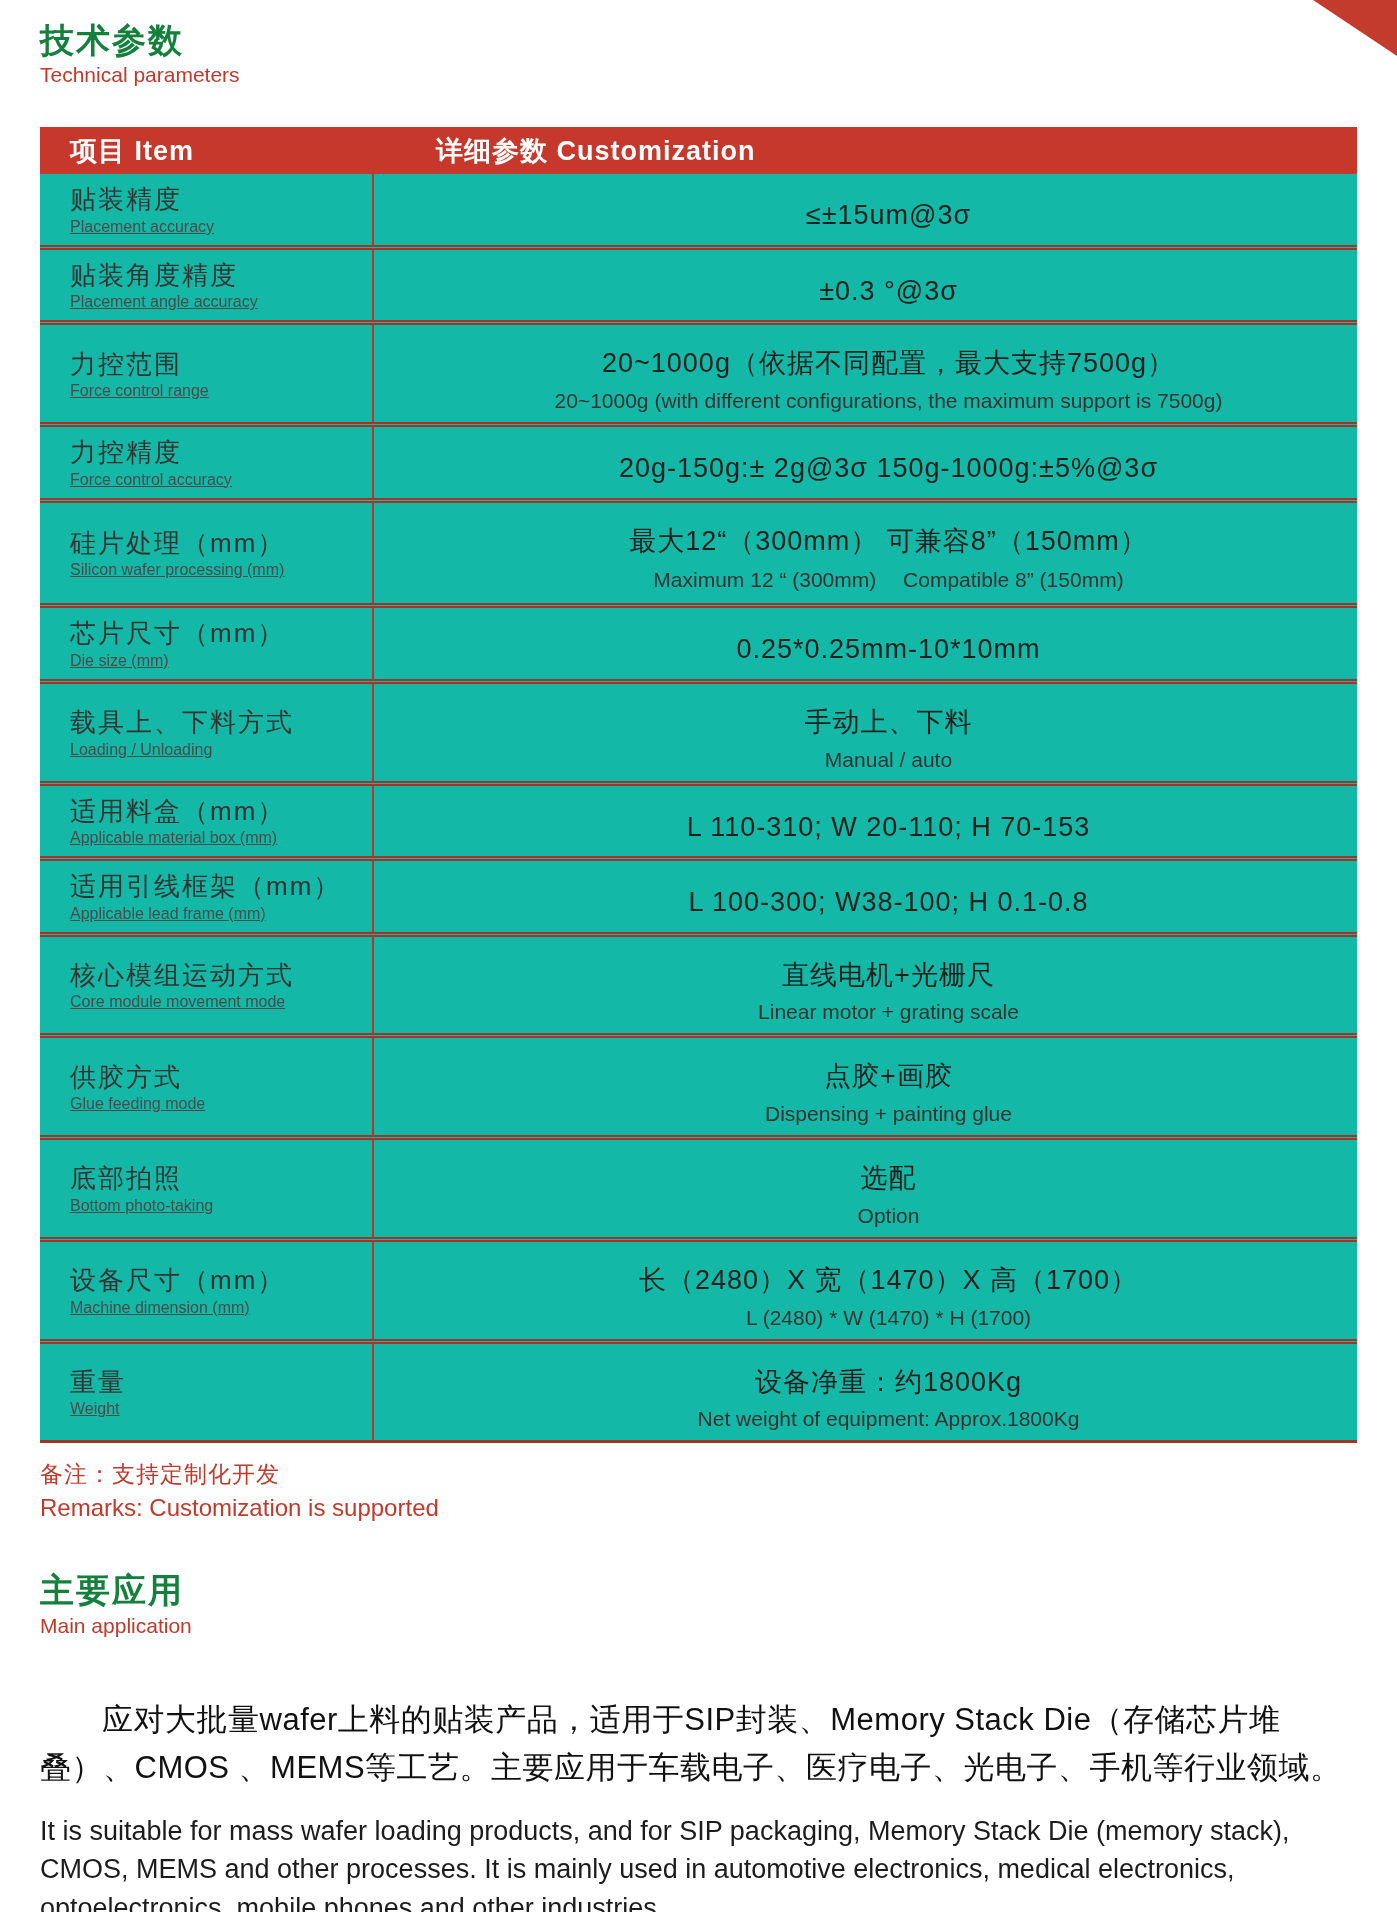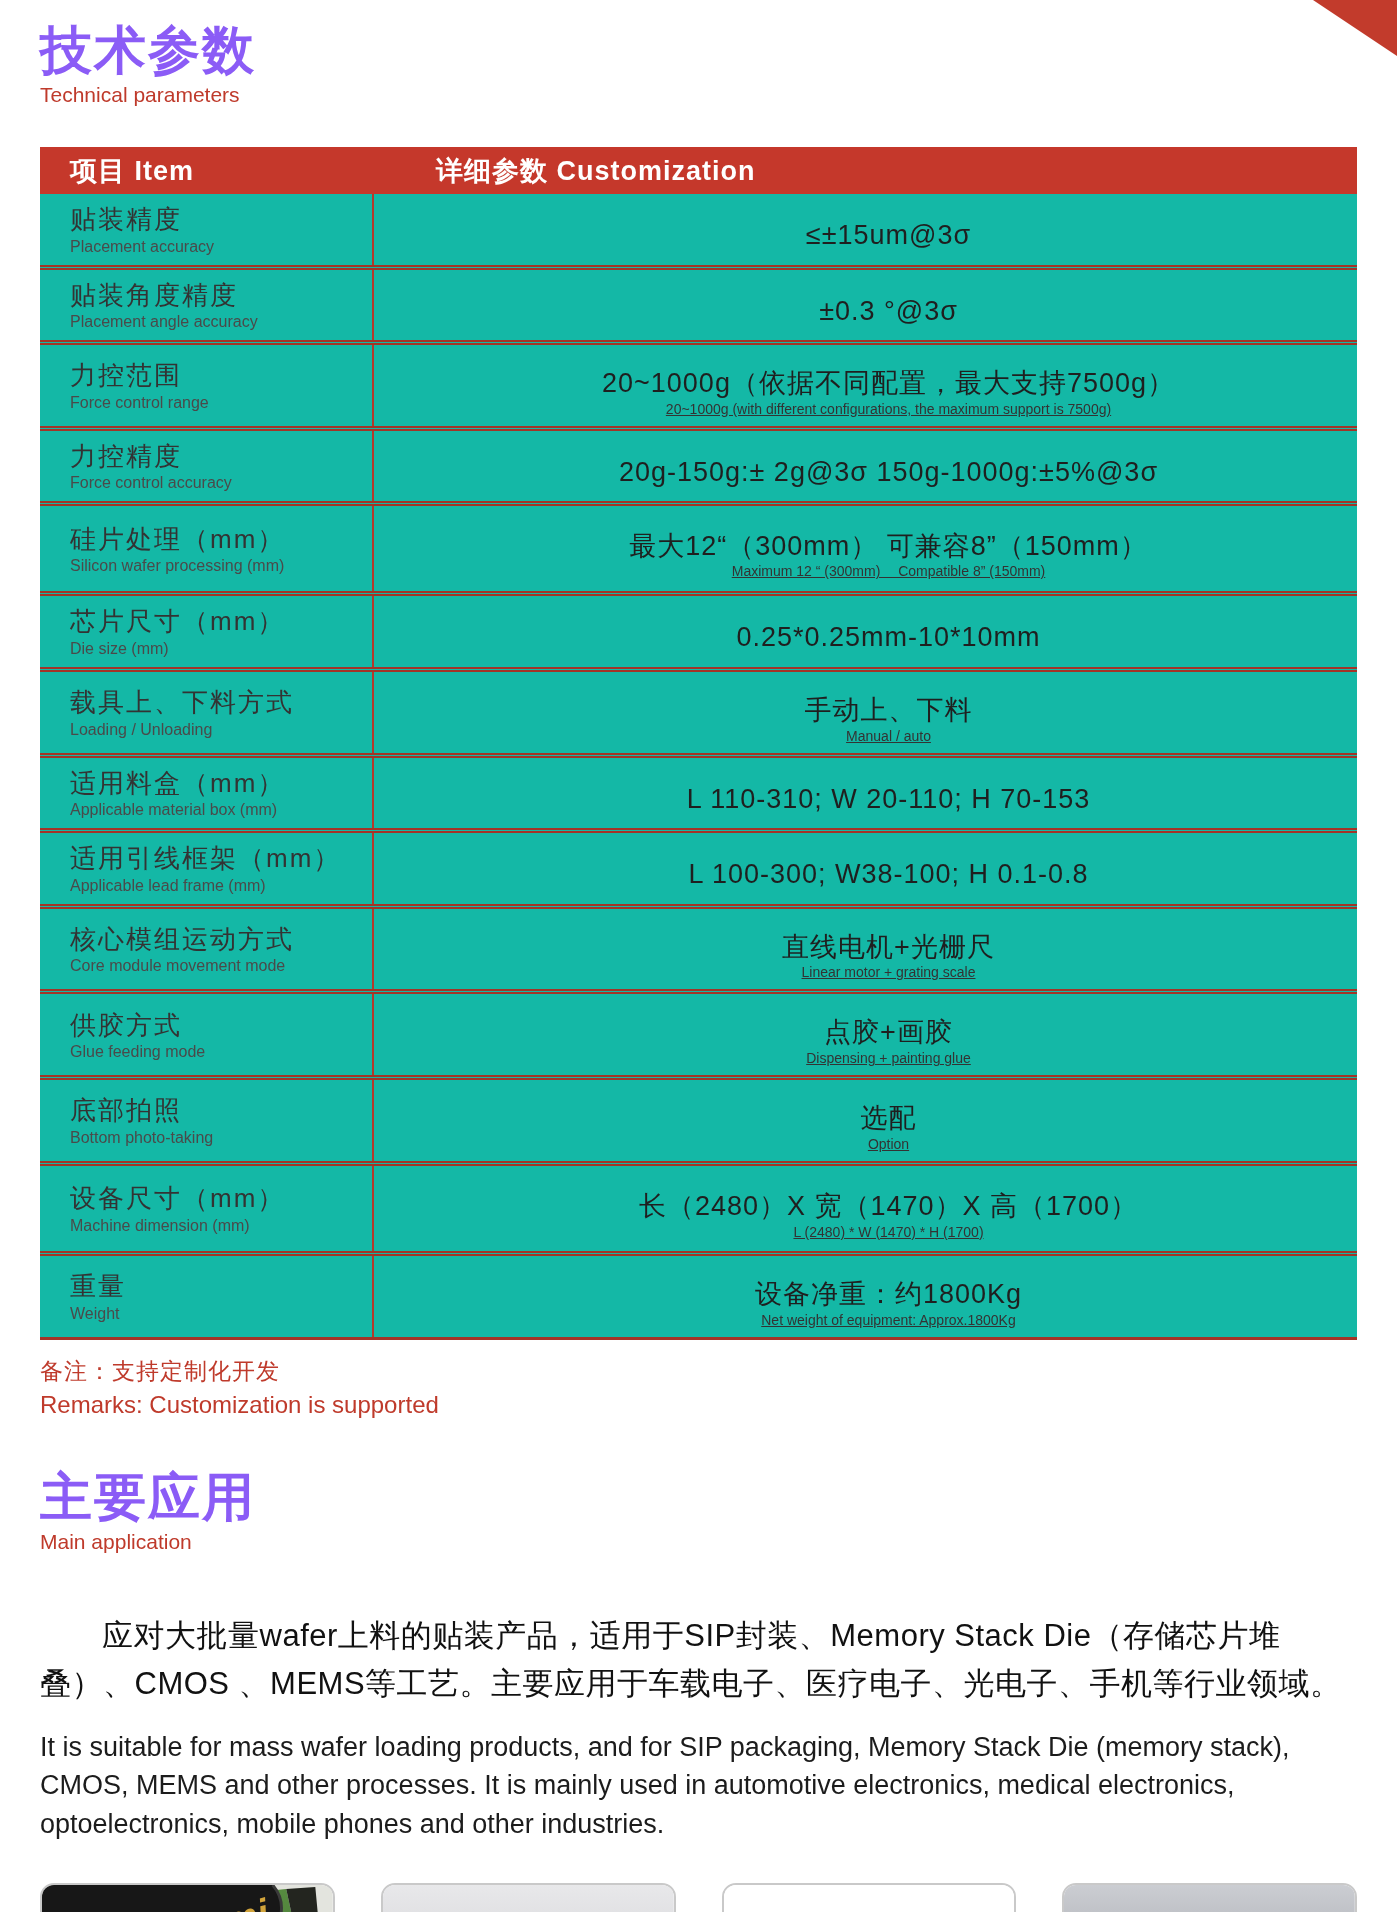--- a/index.html
+++ b/index.html
@@ -10,41 +10,41 @@
     color: #222;
   }
   
   .corner {
     position: absolute; top: 0; right: 0; width: 84px; height: 56px;
     background: #c23b2c;
     clip-path: polygon(0 0, 100% 0, 100% 100%);
   }
   .page-pad { padding: 22px 40px 0 40px; }
 
-  .sec-title-cn { color:#8b5cf6; font-weight: bold; font-size: 52px; letter-spacing: 2px; line-height: 1.1; }
+  .sec-title-cn { color:#15803d; font-weight: bold; font-size: 34px; letter-spacing: 2px; line-height: 1.1; }
   .sec-title-en { color:#bf3a2b; font-size: 21px; margin-top: 4px; }
 
   
   .spec-table { margin: 40px 40px 0 40px; border-bottom: 3px solid #a33427; }
   .t-head {
     display: flex; align-items: center; background: #c5382b; color: #fff;
     height: 47px; font-weight: bold; gap: 8px;
   }
   .t-head .h-item { width: 332px; padding-left: 30px; font-size: 27px; letter-spacing: 1px; }
   .t-head .h-spec { flex: 1; padding-left: 56px; font-size: 27px; letter-spacing: 1px; }
 
   .spec-row { display: flex; background: #14b8a6; min-height: 67px; }
   .spec-row + .spec-row { border-top: 5px double #a33427; }
   .spec-row.tall { min-height: 90px; }
   .cell-label { width: 332px; padding: 9px 8px 9px 30px; display: flex; flex-direction: column; justify-content: center; }
   .label-cn { font-size: 26px; color: #333; letter-spacing: 2px; line-height: 1.25; }
-  .label-en { font-size: 16px; color: #4a4a4a; margin-top: 2px; }
+  .label-en { font-size: 16px; color: #4a4a4a; margin-top: 2px; text-decoration: underline; }
   .cell-value { flex: 1; border-left: 2px solid #b33a2b; padding: 22px 10px 9px 56px; display: flex; flex-direction: column; justify-content: center; align-items: center; }
   .value-main { font-size: 27px; color: #1f1f1f; letter-spacing: 1px; line-height: 1.25; }
-  .value-sub { font-size: 14px; color: #333; margin-top: 0; text-decoration: underline; }
+  .value-sub { font-size: 21px; color: #333; margin-top: 8px; }
   .value-sub:empty, .label-en:empty { display: none; }
 
   
   .remarks { margin: 16px 40px 0 40px; color: #bf3a2b; }
   .remarks-cn { font-size: 23px; letter-spacing: 1px; }
   .remarks-en { font-size: 24px; margin-top: 4px; }
 
   
   .app-head { margin: 50px 40px 0 40px; }
   .para-cn {

